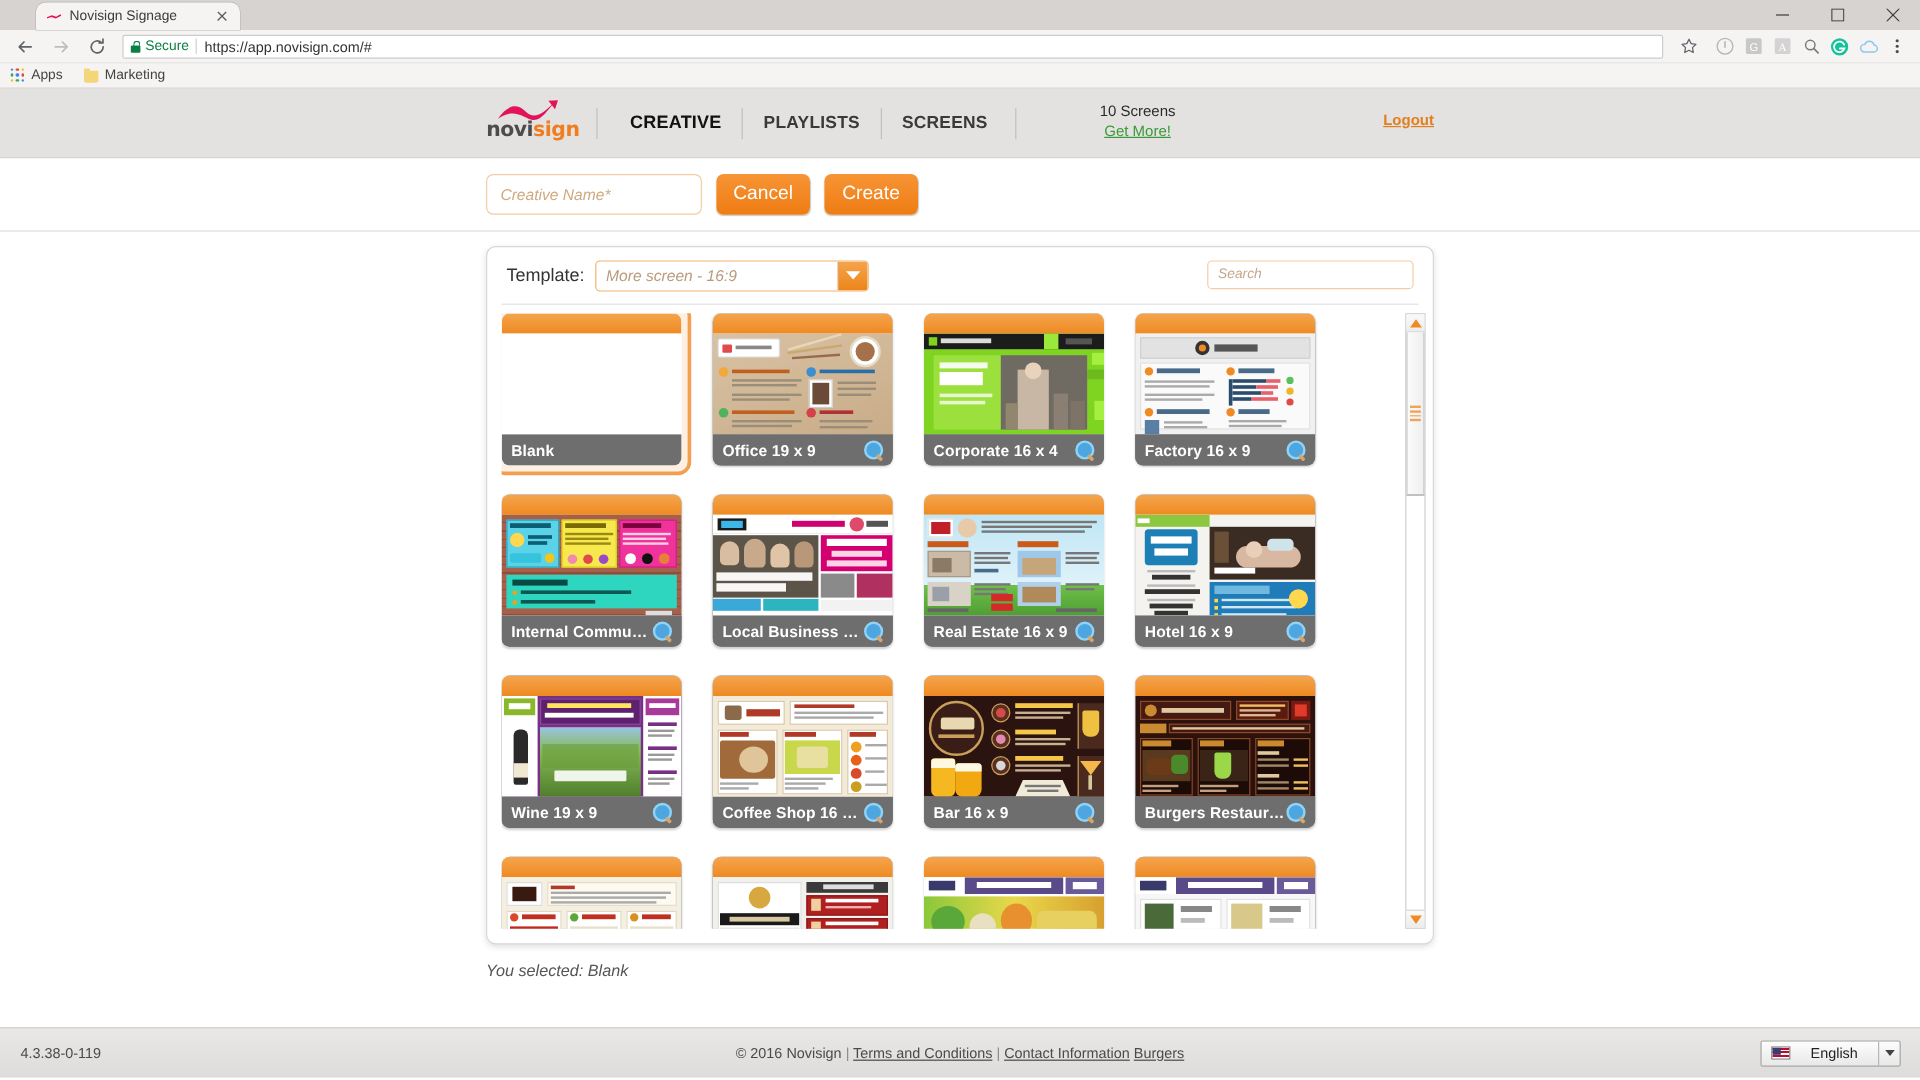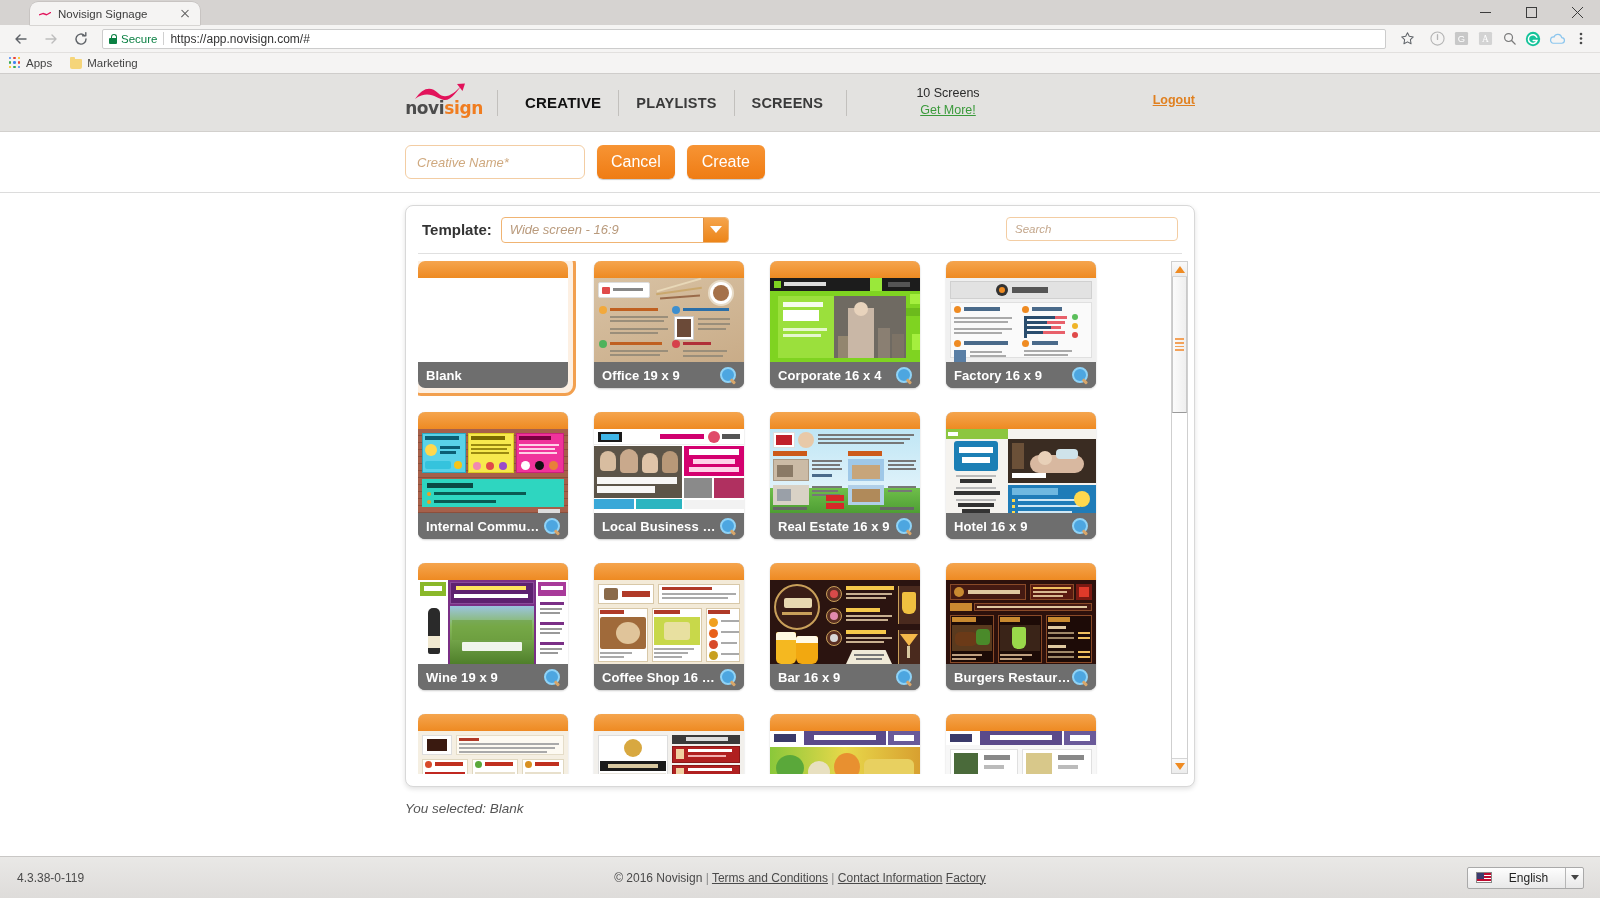--- a/index.html
+++ b/index.html
@@ -144,21 +144,21 @@
 
   
   .panelwrap{padding-top:12px;display:flex;justify-content:center;}
   .panel{
     width:790px;height:582px;background:#fff;
     border:1px solid #d8d8d8;border-radius:8px;
     box-shadow:0 2px 5px rgba(0,0,0,.12);
     position:relative;overflow:hidden;
   }
   .panelhead{height:47px;display:flex;align-items:center;padding:0 16px;position:relative;}
-  .tlabel{font-size:15px;font-weight:bold;color:#333;margin-right:9px;}
+  .tlabel{font-size:15px;font-weight:normal;color:#333;margin-right:9px;}
   .ddl{
     width:228px;height:26px;border:1px solid #f0b473;border-radius:4px;
     display:flex;align-items:center;overflow:hidden;background:#fff;cursor:pointer;
   }
   .ddl .val{flex:1;font-size:13px;font-style:italic;color:#b99a7c;padding-left:8px;}
   .ddl .arrow{
     width:25px;height:24px;background:linear-gradient(to bottom,#f5a44c,#ec8519);
     display:flex;align-items:center;justify-content:center;border-left:1px solid #e09040;
   }
   .ddl .arrow i{
@@ -440,21 +440,21 @@
       <button class="btn create">Create</button>
     </div>
   </div>
 
   <div class="panelwrap">
     <div class="panel">
 
       <div class="panelhead">
         <span class="tlabel">Template:</span>
         <div class="ddl">
-          <span class="val">Wide screen - 16:9</span>
+          <span class="val">More screen - 16:9</span>
           <span class="arrow">
               <i></i>
             </span>
         </div>
         <input class="srch" placeholder="Search" style="">
       </div>
       <div class="panelsep"></div>
 
       <div class="grid">
 
@@ -1082,21 +1082,21 @@
 
   <div class="footer">
     <span class="ver">4.3.38-0-119</span>
     <div class="fcenter">
       <span>© 2016 Novisign</span>
       <span class="sepb"> | </span>
       <a>Terms and Conditions</a>
       <span class="sepb"> | </span>
       <a>Contact Information</a>
       <span class="sepb"> </span>
-      <a>Factory</a>
+      <a>Burgers</a>
     </div>
     <div class="lang">
       <span class="flag">
         <span class="stripes"></span>
           <span class="canton"></span>
       </span>
       <span class="ltxt">English</span>
       <span class="lcar">
           <i></i>
         </span>

